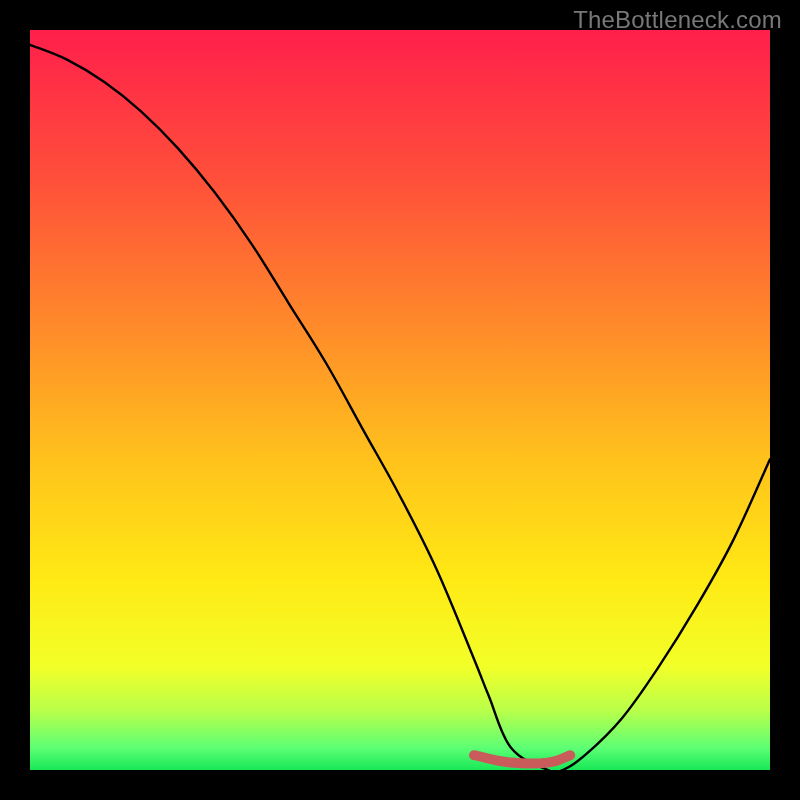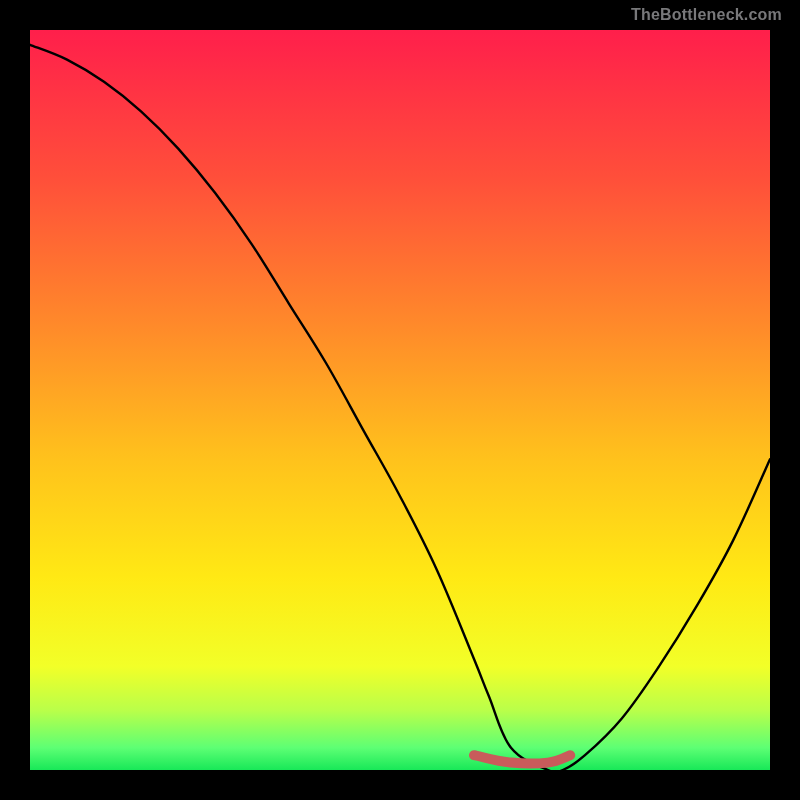--- a/index.html
+++ b/index.html
@@ -18,22 +18,22 @@
   svg {
     display: block;
     width: 800px;
     height: 800px;
   }
   .watermark {
     position: absolute;
     top: 6px;
     right: 18px;
     font-family: Arial, Helvetica, sans-serif;
-    font-size: 16px;
-    font-weight: 700;
+    font-size: 24px;
+    font-weight: 400;
     color: #78787a;
     letter-spacing: 0.2px;
     user-select: none;
   }
 </style>
 </head>
 <body>
 
 <div class="chart-wrap">
   <svg viewBox="0 0 800 800">

